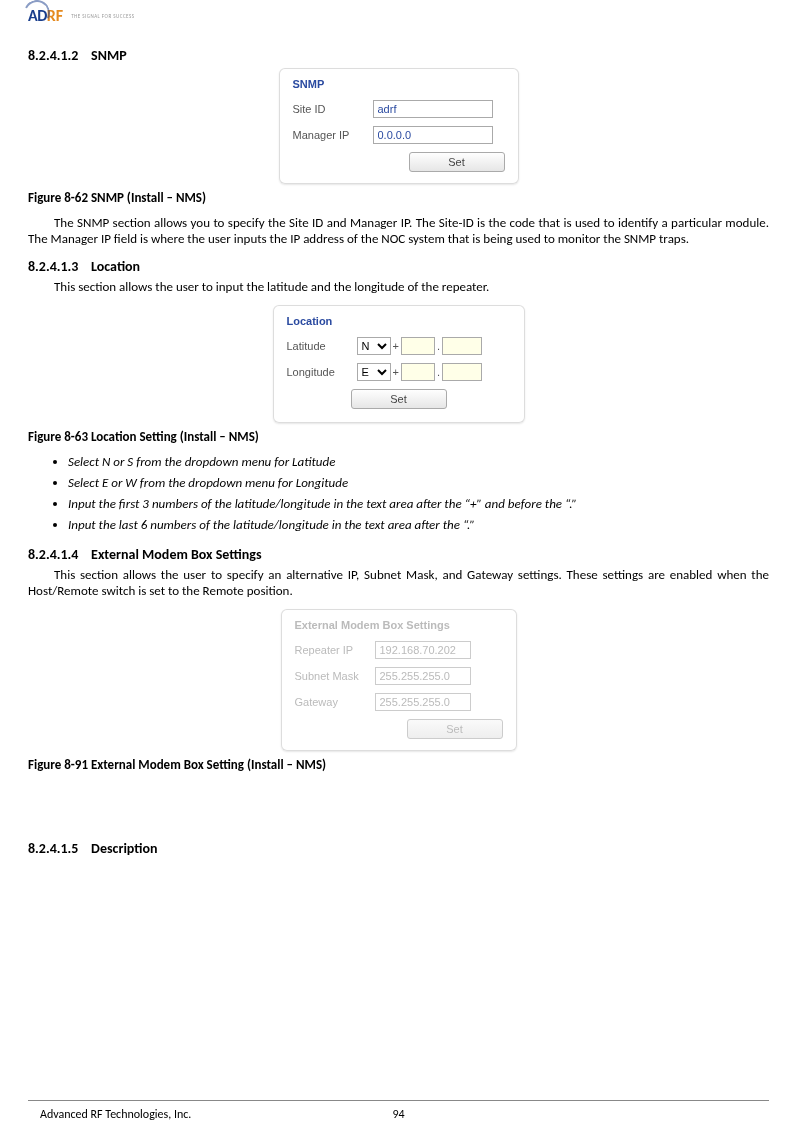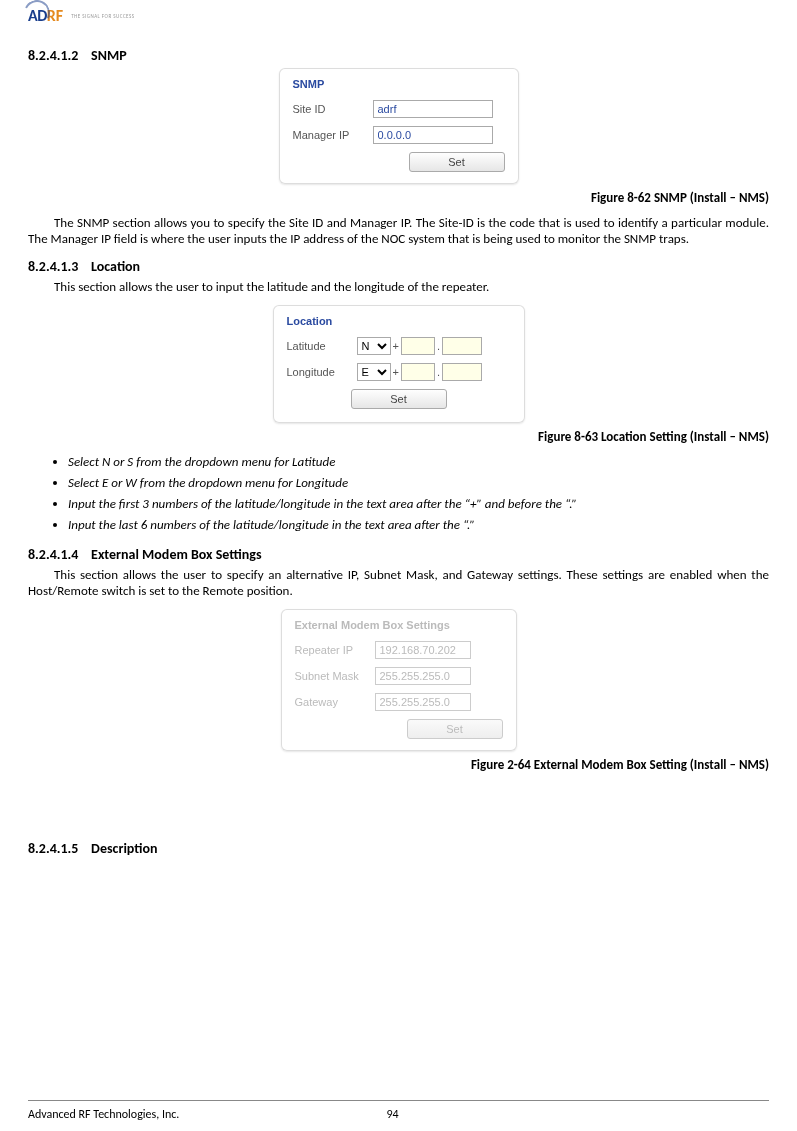--- a/index.html
+++ b/index.html
@@ -37,21 +37,21 @@
   }
   .sec-8-2-4-1-2 { margin-top:0;}
   .body-text {
     text-align:justify;
     line-height:1.25;
     margin:4px 0 10px 0;
   }
   .indent { text-indent:26px; }
   .figcaption {
     font-weight:bold;
-    text-align:right;
+    text-align:left;
     font-size:13px;
     margin:6px 0 10px 0;
   }
   ul.bullets {
     margin:6px 0 14px 0;
     padding-left:40px;
   }
   ul.bullets li {
     margin-bottom:6px;
     font-size:13px;
@@ -127,21 +127,21 @@
   .panel.dim .btn-set { color:#bbb; border-color:#ccc; background:linear-gradient(#fafafa,#eee);}
   
   .footer-line {
     position:absolute;
     left:28px; right:28px;
     bottom:30px;
     border-top:1px solid #888;
   }
   .footer {
     position:absolute;
-    left:28px; right:40px;
+    left:40px; right:40px;
     bottom:10px;
     display:flex;
     font-size:12px;
   }
   .footer .pnum {
     position:absolute;
     left:50%;
     transform:translateX(-50%);
   }
   .spacer { height:58px; }
@@ -230,21 +230,21 @@
       <div class="lbl">Subnet Mask</div>
       <input type="text" class="w-med" value="255.255.255.0" style="">
     </div>
     <div class="row">
       <div class="lbl">Gateway</div>
       <input type="text" class="w-med" value="255.255.255.0" style="">
     </div>
     <button class="btn-set">Set</button>
   </div>
 
-  <div class="figcaption">Figure 2-64    External Modem Box Setting (Install – NMS)</div>
+  <div class="figcaption">Figure 8-91    External Modem Box Setting (Install – NMS)</div>
 
   <div class="spacer"></div>
 
   <div class="heading">
     <span>8.2.4.1.5</span>&nbsp;&nbsp;&nbsp;&nbsp;<span>Description</span>
   </div>
 
   <div class="footer-line"></div>
   <div class="footer">
     <span>Advanced RF Technologies, Inc.</span>

